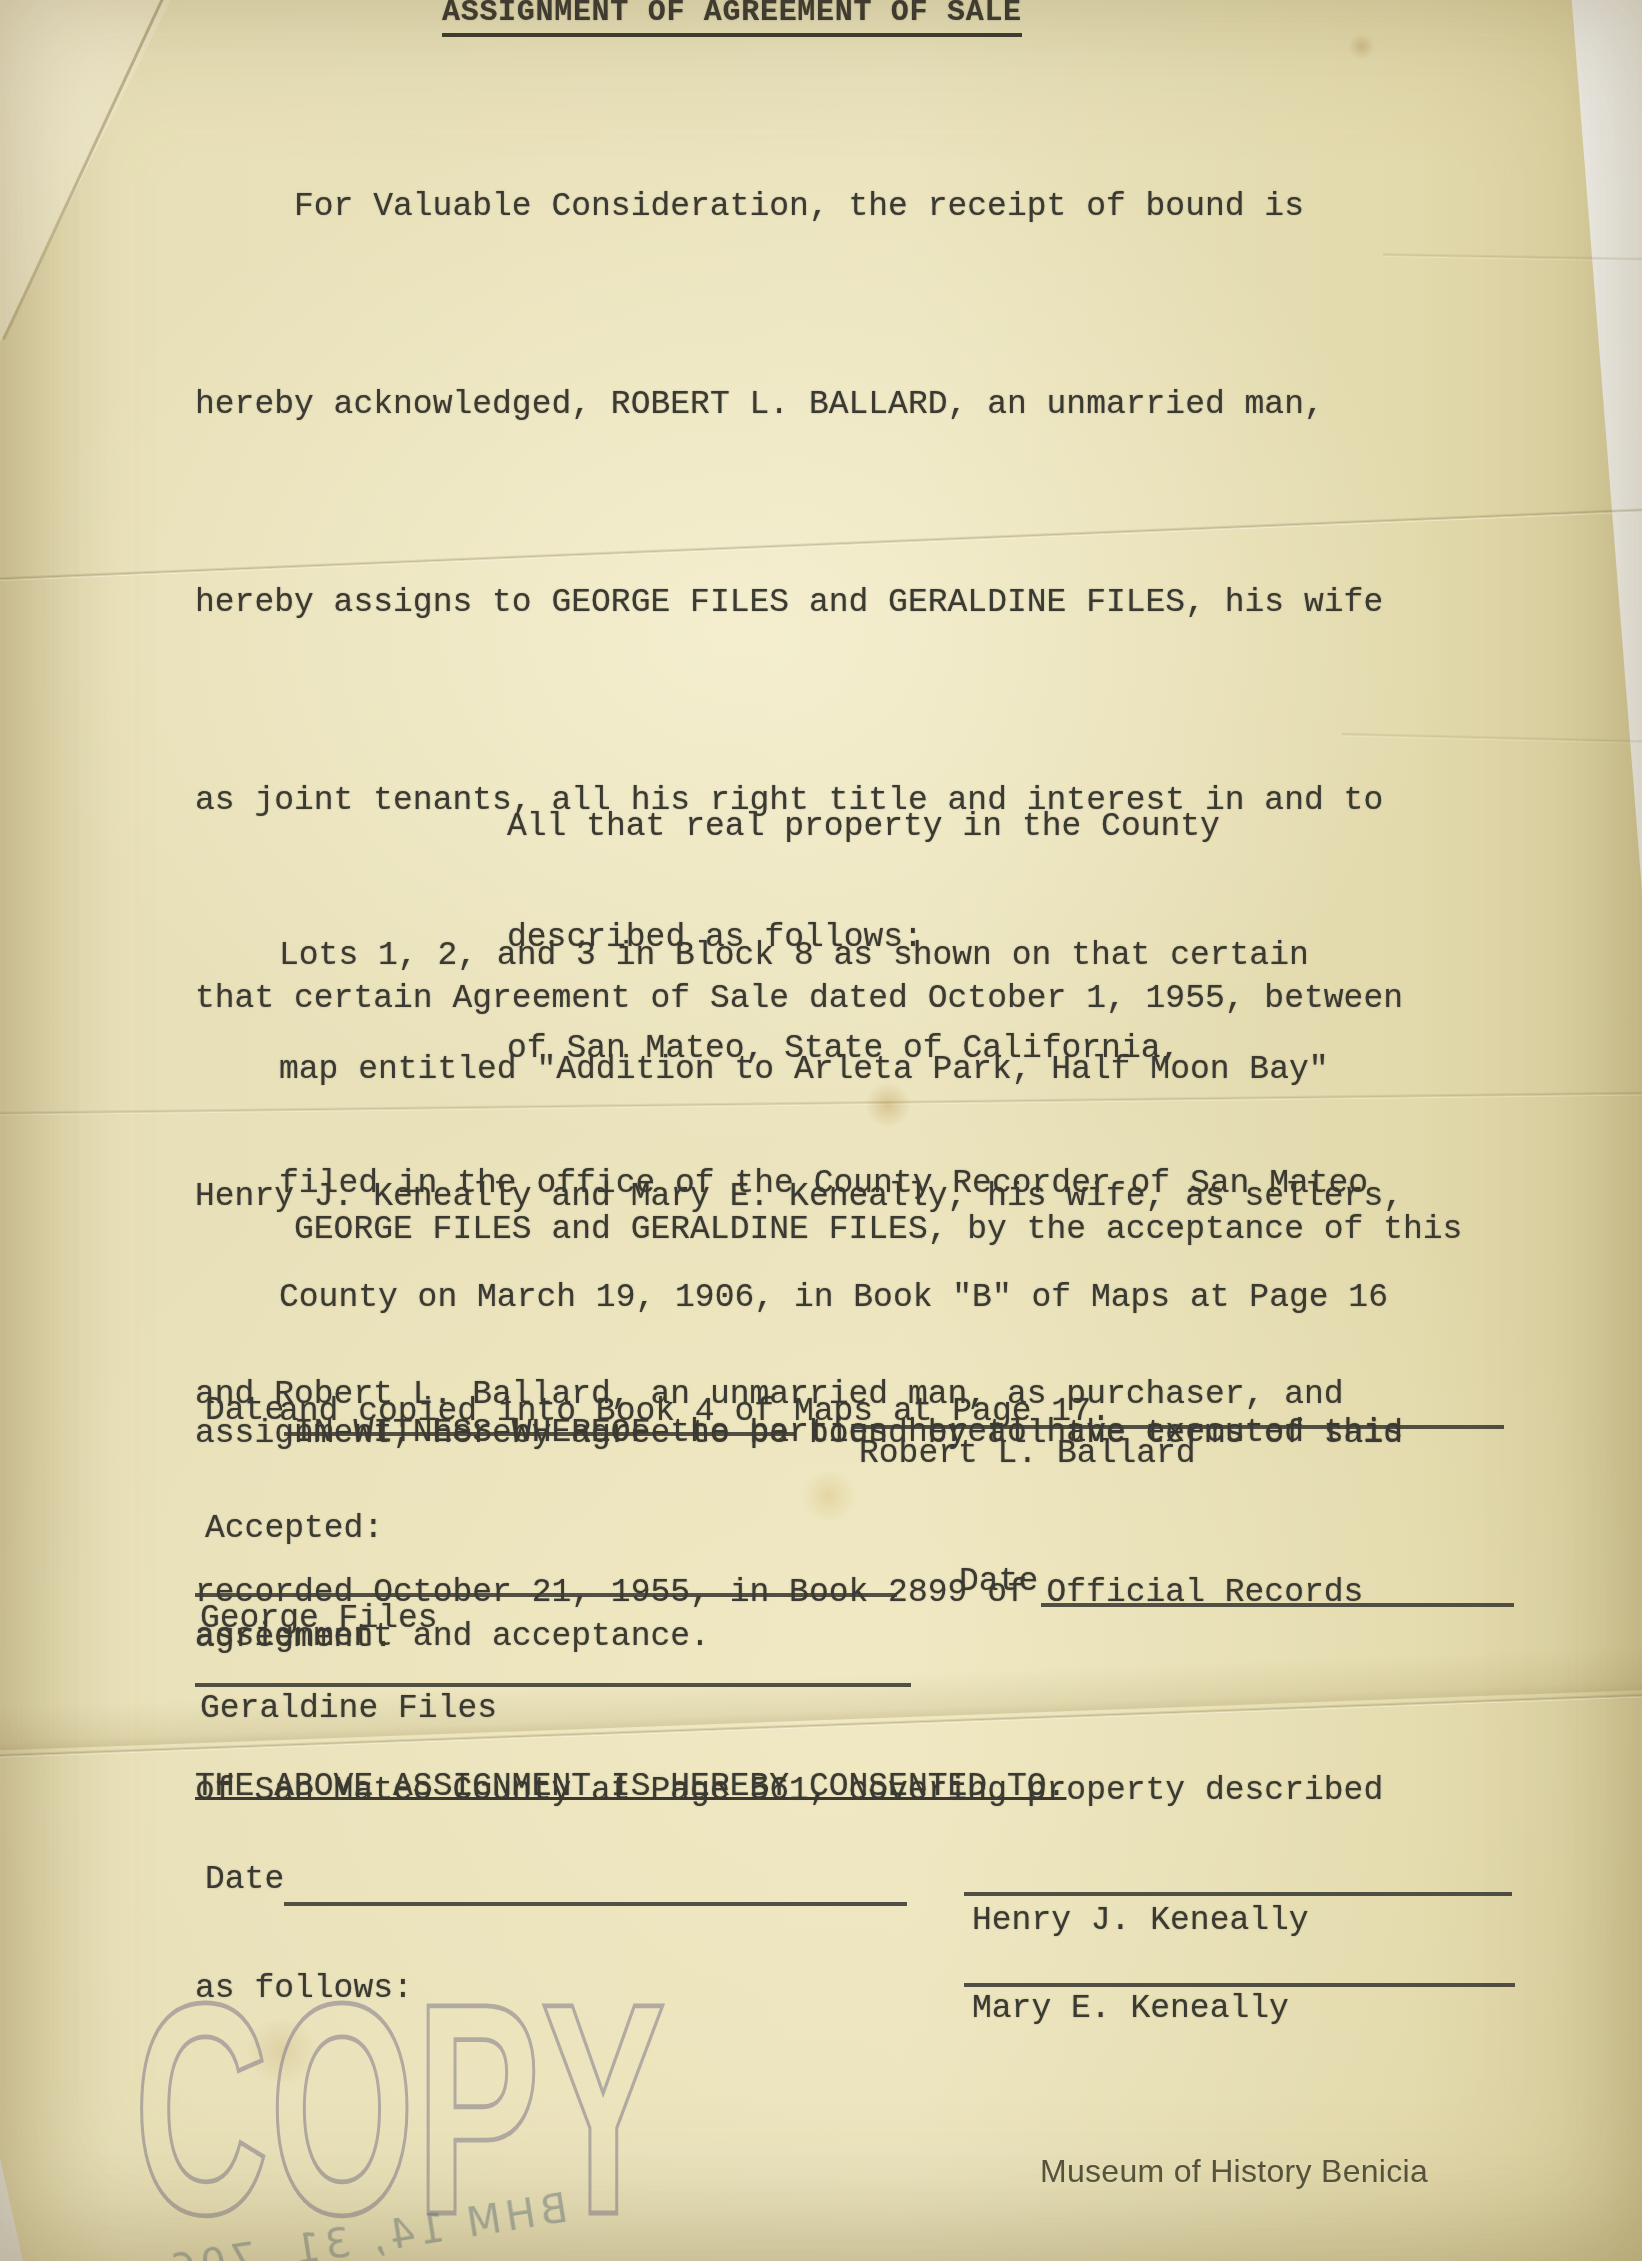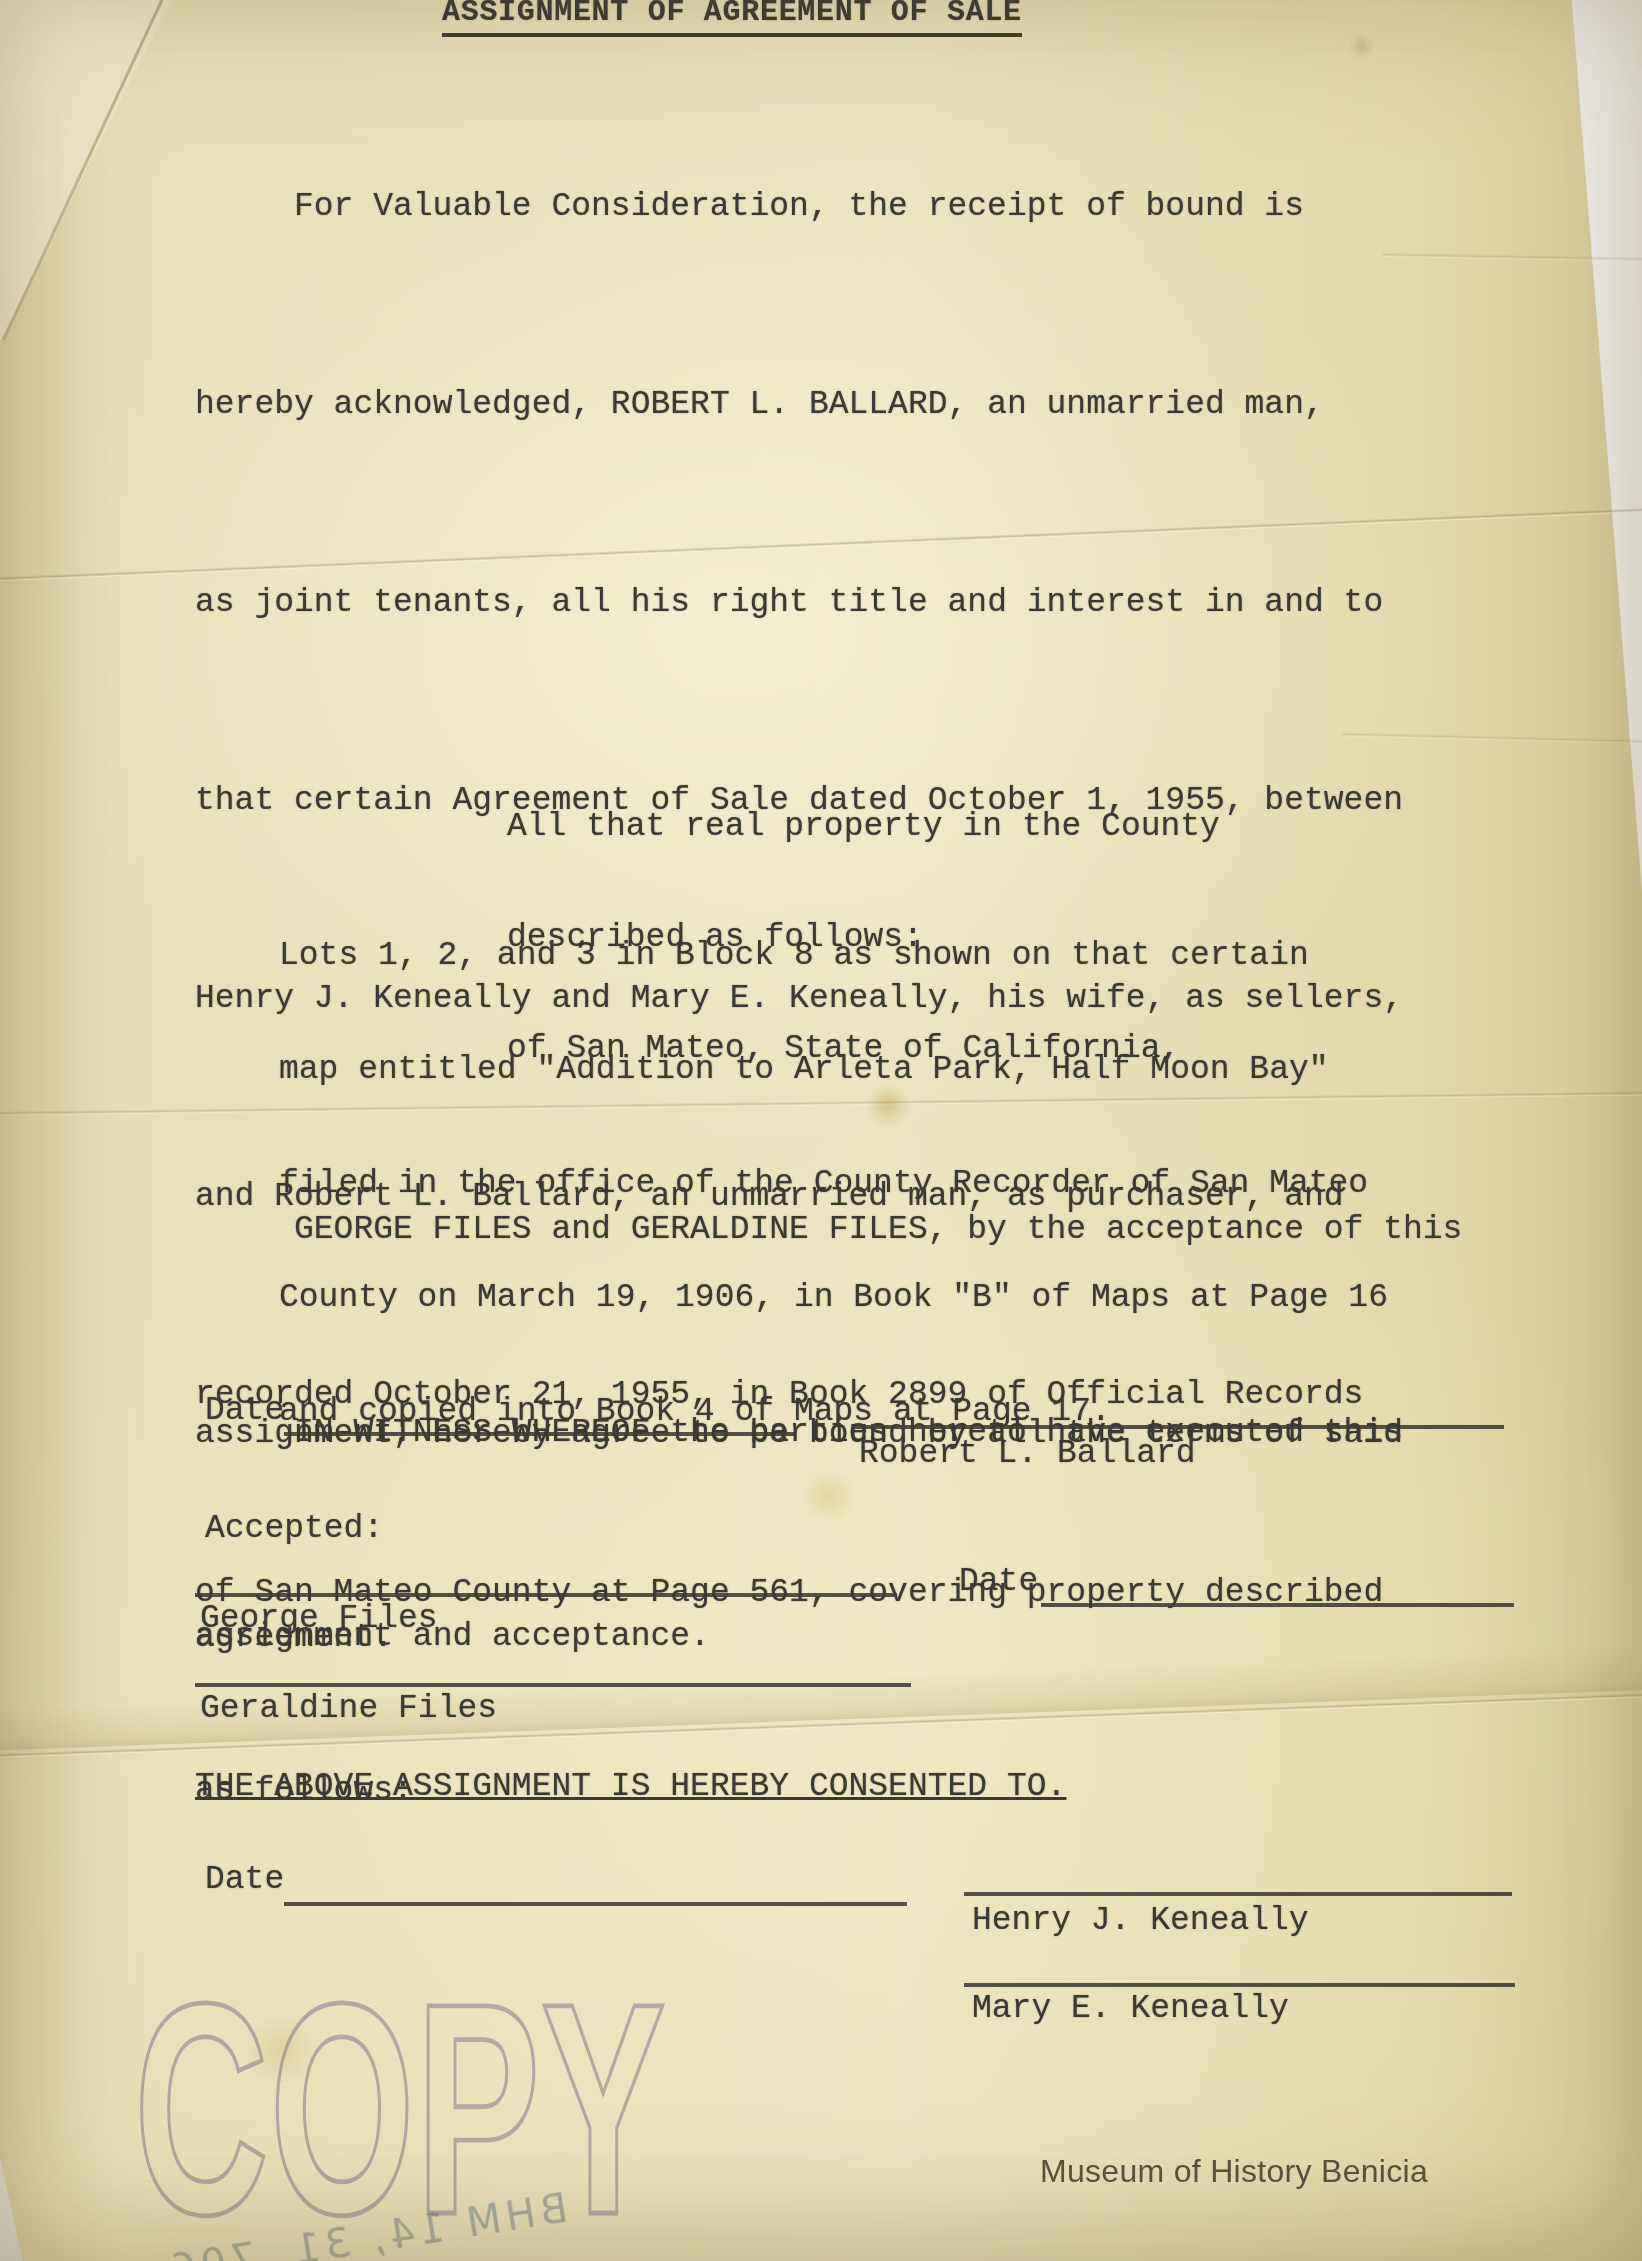--- a/index.html
+++ b/index.html
@@ -91,20 +91,21 @@
   <div class="stain stain1"></div>
   <div class="stain stain2"></div>
   <div class="stain stain3"></div>
   <div class="stain stain4"></div>
 
   <div class="tw doc-title">ASSIGNMENT OF AGREEMENT OF SALE</div>
 
   <div class="tw para" style="left:195px;top:42px;">
     <div class="ind">For Valuable Consideration, the receipt of bound is</div>
     <div>hereby acknowledged, ROBERT L. BALLARD, an unmarried man,</div>
+    <div>hereby assigns to GEORGE FILES and GERALDINE FILES, his wife</div>
     <div>as joint tenants, all his right title and interest in and to</div>
     <div>that certain Agreement of Sale dated October 1, 1955, between</div>
     <div>Henry J. Keneally and Mary E. Keneally, his wife, as sellers,</div>
     <div>and Robert L. Ballard, an unmarried man, as purchaser, and</div>
     <div>recorded October 21, 1955, in Book 2899 of Official Records</div>
     <div>of San Mateo County at Page 561, covering property described</div>
     <div>as follows:</div>
   </div>
 
   <div class="tw block" style="left:507px;top:734px;">

